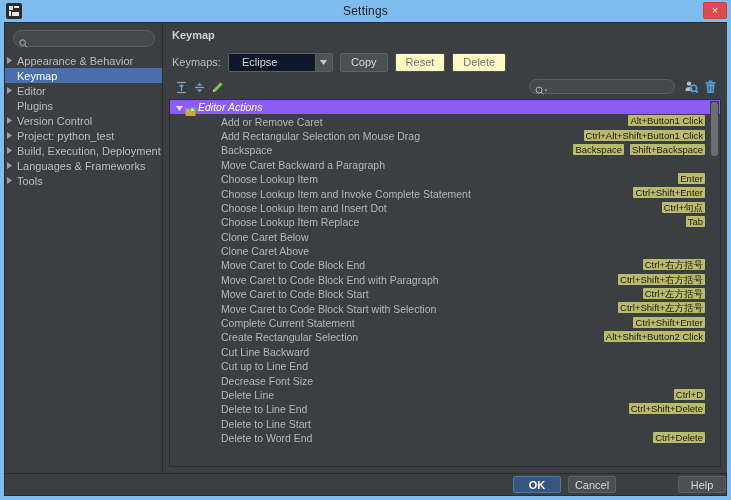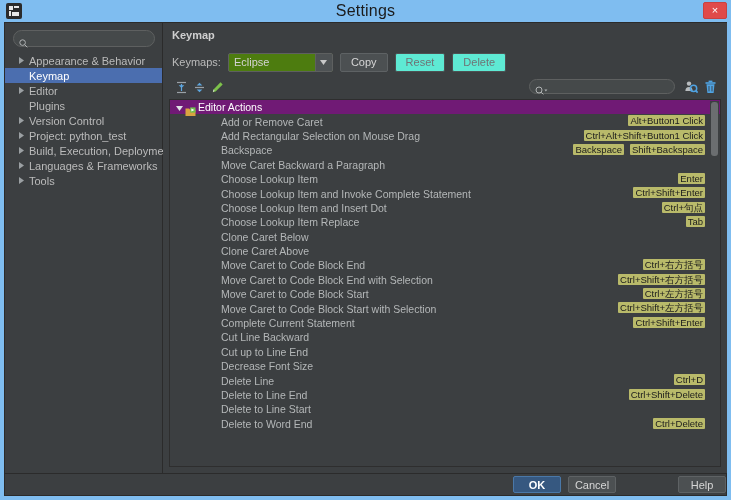--- a/index.html
+++ b/index.html
@@ -14,21 +14,21 @@
     border:0;
   }
   
   .titlebar{
     position:absolute; left:0; top:0; width:731px; height:22px;
     background:#7fbdf0;
     display:flex; align-items:center;
   }
   .titlebar .title{
     position:absolute; left:0; right:0; text-align:center;
-    font-size:16px; color:#1b1b1b; line-height:22px;
+    font-size:12px; color:#1b1b1b; line-height:22px;
     letter-spacing:.2px;
   }
   .app-icon{
     position:absolute; left:6px; top:3px; width:16px; height:16px;
     background:#2b2b2b; border-radius:2px;
     display:flex; align-items:center; justify-content:center;
   }
   .app-icon svg{display:block;}
   .close-btn{
     position:absolute; right:4px; top:2px; width:24px; height:17px;
@@ -57,21 +57,21 @@
     position:relative;
   }
   .search-box .mag{
     position:absolute; left:5px; top:3px;
   }
   .tree{
     position:absolute; left:0; top:30px; width:157px;
   }
   .tree-row{
     height:15px; display:flex; align-items:center;
-    font-size:11px; color:#bbbbbb; padding-left:12px;
+    font-size:11px; color:#bbbbbb; padding-left:0;
     cursor:pointer; white-space:nowrap;
   }
   .tree-row.sel{ background:#4b6eaf; color:#ffffff; }
   .tri{
     width:9px; height:9px; margin-right:3px;
     display:inline-flex; align-items:center; justify-content:center;
     flex:0 0 9px;
   }
   .tri.empty{ visibility:hidden; }
   
@@ -82,37 +82,37 @@
   .panel-title{
     position:absolute; left:9px; top:6px;
     font-size:11px; font-weight:bold; color:#cfcfcf;
   }
   .keymaps-row{
     position:absolute; left:9px; top:28px; height:22px;
     display:flex; align-items:center; gap:7px;
   }
   .kmlabel{ font-size:11px; color:#bbbbbb; }
   .combo{
-    width:105px; height:19px; background:#4d7c0f;
+    width:105px; height:19px; background:#0f172a;
     border:1px solid #5e6060; border-radius:2px;
-    display:flex; align-items:center; position:relative; cursor:pointer;
+    display:flex; align-items:center; position:relative; cursor:pointer;padding-left:8px;
   }
   .combo .val{ font-size:11px; color:#d4d4d4; padding-left:5px; }
   .combo .arrowbox{
     position:absolute; right:0; top:0; width:17px; height:17px;
     background:#4e5254; border-left:1px solid #5e6060;
     display:flex; align-items:center; justify-content:center;
   }
   .btn{
     height:19px; min-width:46px; padding:0 10px;
     background:#4c5052; border:1px solid #5e6264; border-radius:2px;
     font-size:11px; color:#d6d6d6; cursor:pointer;
     display:flex; align-items:center; justify-content:center;
   }
-  .btn.disabled{ background:#5eead4; color:#6f7375; border-color:#4d5052; cursor:default; }
+  .btn.disabled{ background:#fef9c3; color:#6f7375; border-color:#4d5052; cursor:default; }
   .btn .u{ }
   
   .tbar{
     position:absolute; left:6px; top:54px; width:552px; height:20px;
   }
   .ticon{
     position:absolute; top:2px; width:16px; height:16px;
     display:flex; align-items:center; justify-content:center; cursor:pointer;
   }
   .filter-box{
@@ -124,21 +124,21 @@
     position:absolute; left:6px; top:76px; width:552px; height:368px;
     background:#3c3f41; border:1px solid #2e2e2e; overflow:hidden;
   }
   .list{
     position:absolute; left:0; top:0; width:550px;
   }
   .row{
     position:relative; height:14.4px; width:550px;
     display:flex; align-items:center; cursor:pointer;
   }
-  .row.group{ background:#701a75; }
+  .row.group{ background:#8b5cf6;font-style:italic; }
   .row .rtri{
     position:absolute; left:5px; top:4px; width:8px; height:8px;
     display:flex; align-items:center; justify-content:center;
   }
   .row .ficon{
     position:absolute; left:15px; top:2.5px; width:10px; height:10px;
   }
   .row .rlabel{
     font-size:10.5px; color:#b4b7b8; white-space:nowrap;
   }
@@ -425,41 +425,47 @@
             <div class="row item">
               <span class="rlabel">Clone Caret Above</span>
             </div>
             <div class="row item">
               <span class="rlabel">Move Caret to Code Block End</span>
               <span class="shortcuts">
                 <span class="kbd">Ctrl+右方括号</span>
               </span>
             </div>
             <div class="row item">
-              <span class="rlabel">Move Caret to Code Block End with Selection</span>
+              <span class="rlabel">Move Caret to Code Block End with Paragraph</span>
               <span class="shortcuts">
                 <span class="kbd">Ctrl+Shift+右方括号</span>
               </span>
             </div>
             <div class="row item">
               <span class="rlabel">Move Caret to Code Block Start</span>
               <span class="shortcuts">
                 <span class="kbd">Ctrl+左方括号</span>
               </span>
             </div>
             <div class="row item">
               <span class="rlabel">Move Caret to Code Block Start with Selection</span>
               <span class="shortcuts">
                 <span class="kbd">Ctrl+Shift+左方括号</span>
               </span>
             </div>
             <div class="row item">
               <span class="rlabel">Complete Current Statement</span>
               <span class="shortcuts">
                 <span class="kbd">Ctrl+Shift+Enter</span>
+              </span>
+            </div>
+            <div class="row item">
+              <span class="rlabel">Create Rectangular Selection</span>
+              <span class="shortcuts">
+                <span class="kbd">Alt+Shift+Button2 Click</span>
               </span>
             </div>
             <div class="row item">
               <span class="rlabel">Cut Line Backward</span>
             </div>
             <div class="row item">
               <span class="rlabel">Cut up to Line End</span>
             </div>
             <div class="row item">
               <span class="rlabel">Decrease Font Size</span>

